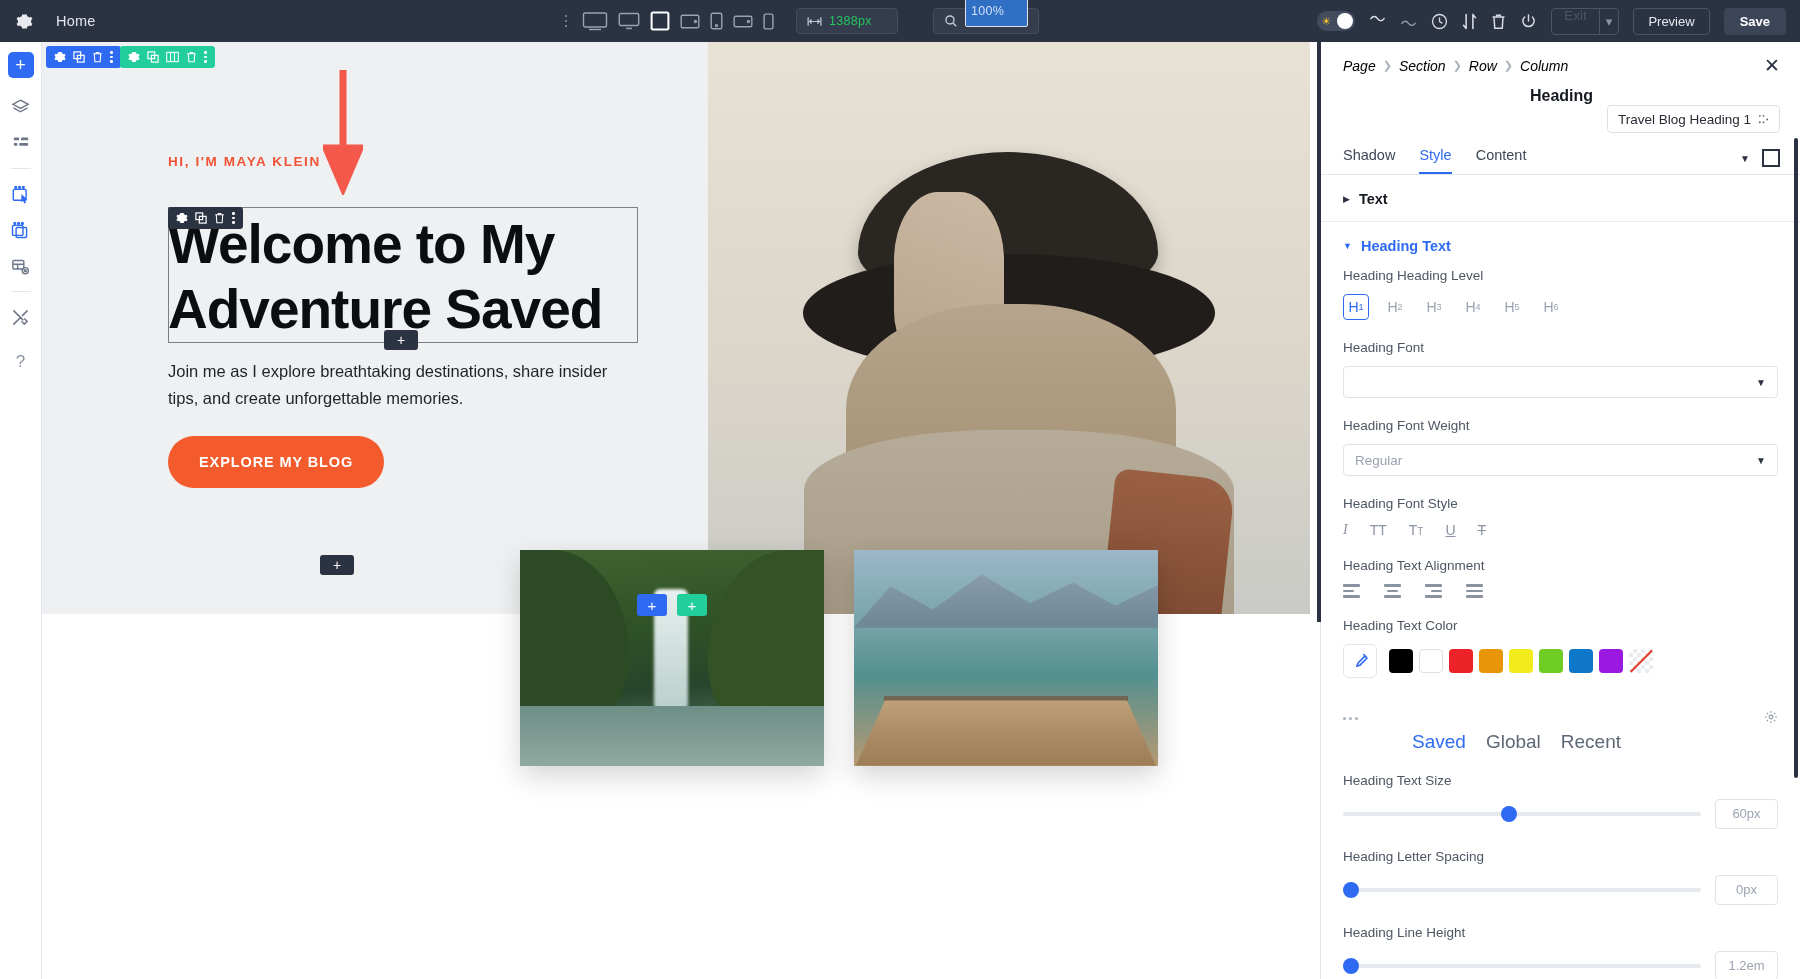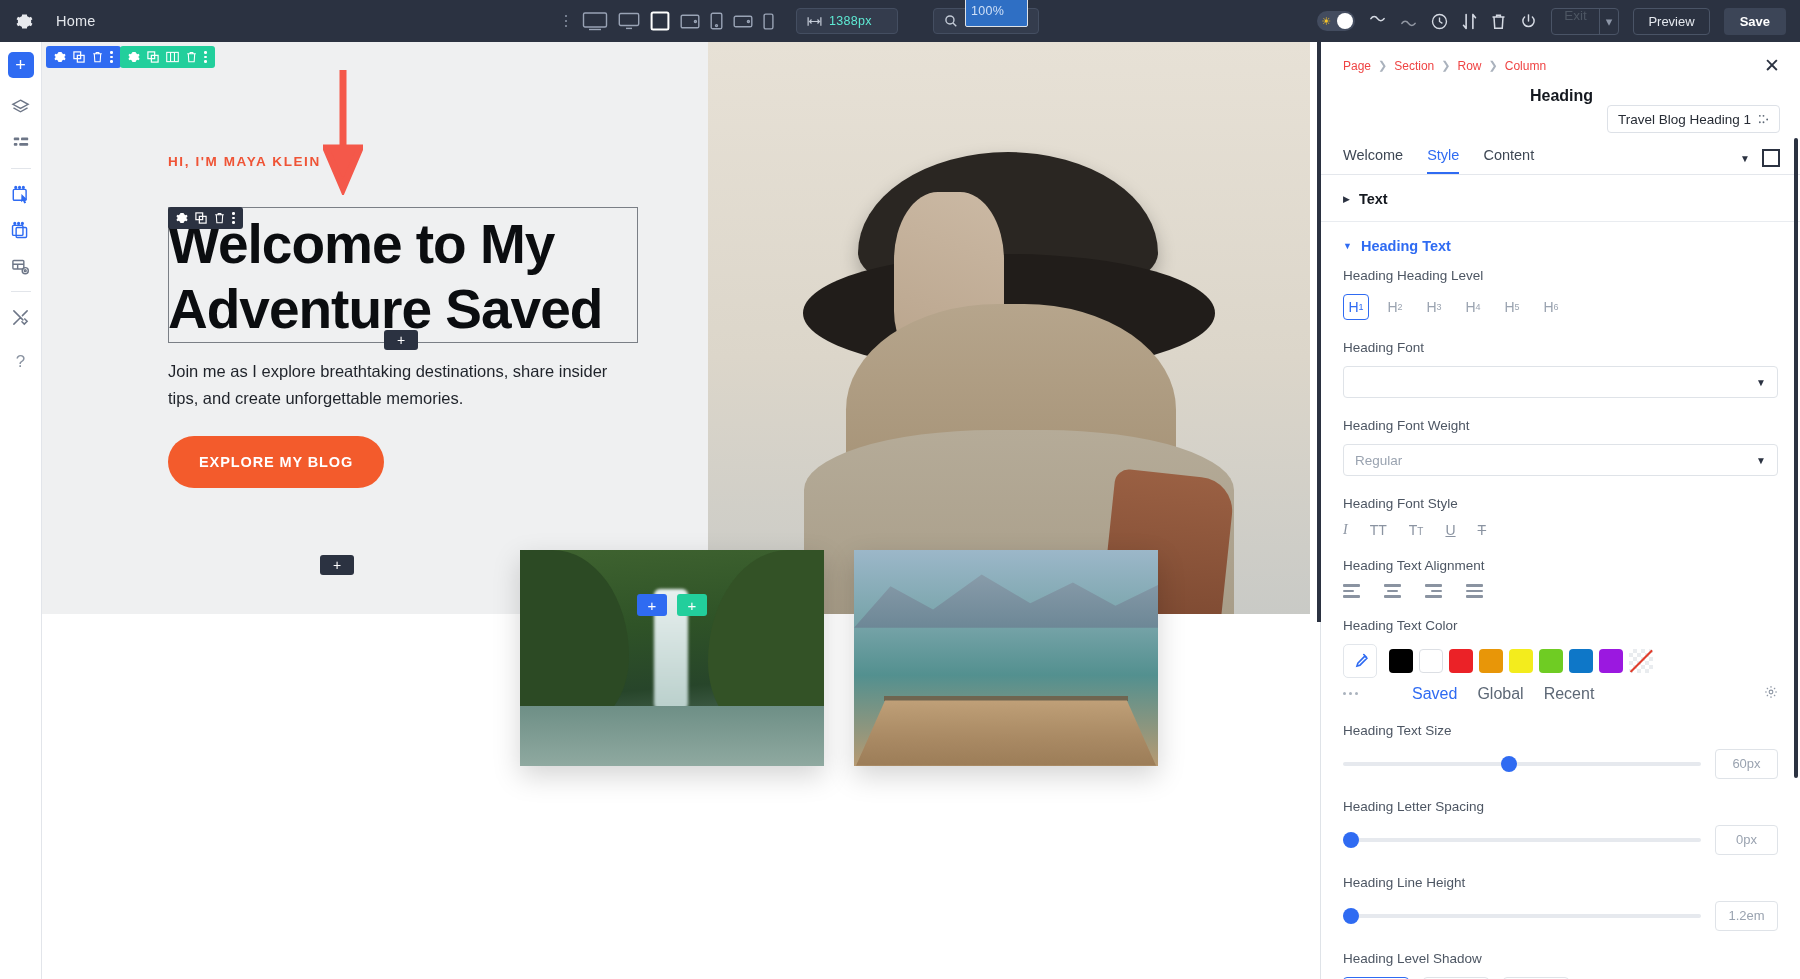--- a/index.html
+++ b/index.html
@@ -22,21 +22,21 @@
   .tb-center { display: flex; align-items: center; gap: 10px; flex: 1; }
   .dots-v { width: 12px; display: flex; flex-direction: column; align-items: center; gap: 2.5px; cursor: pointer; }
   .dots-v i { width: 2.5px; height: 2.5px; background: #8e97a8; border-radius: 50%; display: block; }
   .dev { color: #99a3b5; display: flex; align-items: center; justify-content: center; cursor: pointer; height: 26px; }
   .dev.active { color: #ffffff; }
   .field {
     height: 26px; border: 1px solid #49526400; background: #343c4d; border-radius: 4px;
     display: flex; align-items: center; gap: 7px; padding: 0 10px; cursor: pointer;
     border: 1px solid #444e61;
   }
-  .field .fv { color: #5eead4; font-size: 12.5px; letter-spacing: .3px; }
+  .field .fv { color: #22c55e; font-size: 12.5px; letter-spacing: .3px; }
   .field .fv.sel { background: #2f6fc4; color: #cfe0f7; padding: 1px 5px; border-radius: 2px; }
   .field .ico { color: #c3cad6; display: flex; }
   .tb-right { display: flex; align-items: center; gap: 14px; padding-right: 14px; }
   .tb-ico { color: #d5dae3; cursor: pointer; display: flex; align-items: center; justify-content: center; }
   .toggle {
     width: 38px; height: 20px; border-radius: 11px; background: #434c5f;
     display: flex; align-items: center; padding: 2px; cursor: pointer; position: relative;
   }
   .toggle .sun { position: absolute; left: 4px; font-size: 11px; color: #f6c428; line-height: 1; }
   .toggle .knob { width: 16px; height: 16px; border-radius: 50%; background: #fff; margin-left: auto; }
@@ -160,21 +160,21 @@
   .lake { position: absolute; inset: 0; background: linear-gradient(180deg,#9cb7c9 0%,#76a3a8 35%,#53908f 58%,#b79a72 100%); }
   .lake .mts { position: absolute; left: 0; top: 6%; width: 100%; height: 30%; background: linear-gradient(180deg,#8ea0ae,#6d8796); clip-path: polygon(0 100%,12% 36%,26% 72%,42% 18%,58% 62%,72% 30%,86% 66%,100% 34%,100% 100%); }
   .lake .dock { position: absolute; left: 6%; bottom: 0; width: 88%; height: 34%; background: linear-gradient(180deg,#c0a078,#9c7d58); transform: perspective(160px) rotateX(28deg); }
   .lake .rail2 { position: absolute; left: 10%; bottom: 30%; width: 80%; height: 5px; background: #6f6550; }
 
   
   .panel { position: absolute; left: 1320px; top: 42px; width: 480px; height: 937px; background: #fff; border-left: 1px solid #dfe3e8; }
   .panel-scroll-thumb { position: absolute; right: 2px; top: 96px; width: 4px; height: 640px; background: #2b3241; border-radius: 2px; cursor: pointer; }
   .p-edge { position: absolute; left: -4px; top: 0; width: 4px; height: 580px; background: #2b3241; }
   .crumb { display: flex; align-items: center; gap: 7px; padding: 14px 20px 0 22px; }
-  .crumb a { color: #ef4444; font-size: 12px; cursor: pointer; }
+  .crumb a { color: #000000; font-size: 14px; cursor: pointer; font-style: italic; }
   .crumb .sep { color: #aab2bd; font-size: 11px; }
   .crumb .x { margin-left: auto; color: #2b3241; font-size: 19px; cursor: pointer; line-height: 1; }
   .p-title-row { display: flex; align-items: center; padding: 12px 20px 0 22px; flex-direction: column; }
   .p-title { font-size: 16px; font-weight: bold; color: #14181f; }
   .p-badge {
     margin-left: auto; border: 1px solid #dde1e7; border-radius: 4px; height: 28px; padding: 0 10px;
     display: flex; align-items: center; gap: 7px; font-size: 13.5px; color: #272c35; cursor: pointer;
   }
   .tabs { display: flex; align-items: flex-end; gap: 24px; padding: 14px 20px 0 22px; border-bottom: 1px solid #e4e7ec; }
   .tab { font-size: 14.5px; color: #3e4754; padding-bottom: 9px; cursor: pointer; border-bottom: 2px solid transparent; }
@@ -218,21 +218,21 @@
   .sw { width: 24px; height: 24px; border-radius: 4px; cursor: pointer; }
   .sw.wh { border: 1px solid #dcdfe4; }
   .sw.tr {
     background: repeating-conic-gradient(#e9ecef 0% 25%, #fff 0% 50%) 50%/8px 8px;
     position: relative; overflow: hidden;
   }
   .sw.tr::after { content: ""; position: absolute; left: -3px; top: 11px; width: 31px; height: 2px; background: #e13d2c; transform: rotate(-45deg); }
   .sw-meta { display: flex; align-items: center; gap: 20px; margin: 4px 0 20px; }
   .sw-meta .dd3 { display: flex; gap: 3px; margin-right: 34px; }
   .sw-meta .dd3 i { width: 3px; height: 3px; background: #aab2bd; border-radius: 50%; display: block; }
-  .sw-meta .lk { font-size: 16px; color: #5d6876; cursor: pointer; }
+  .sw-meta .lk { font-size: 19px; color: #5d6876; cursor: pointer; margin-top: 46px; }
   .sw-meta .lk.on { color: #2f6bf2; }
   .sw-meta .gr { margin-left: auto; color: #8a93a1; cursor: pointer; }
 
   .slrow { display: flex; align-items: center; gap: 14px; margin-bottom: 20px; }
   .track { position: relative; flex: 1; height: 4px; background: #e6e9ee; border-radius: 2px; cursor: pointer; }
   .knb { position: absolute; top: -6px; width: 16px; height: 16px; border-radius: 50%; background: #2f6bf2; }
   .numbox {
     width: 63px; height: 30px; border: 1px solid #dfe3e8; border-radius: 4px;
     display: flex; align-items: center; justify-content: center; font-size: 13px; color: #9aa3b0; cursor: pointer;
   }
@@ -560,21 +560,21 @@
             <circle cx="2" cy="2" r="1"></circle>
             <circle cx="6" cy="2" r="1"></circle>
             <circle cx="10" cy="6" r="1"></circle>
             <circle cx="2" cy="9" r="1"></circle>
             <circle cx="6" cy="9" r="1"></circle>
           </svg>
       </span>
     </div>
 
     <div class="tabs">
-      <span class="tab">Welcome</span>
+      <span class="tab">Shadow</span>
       <span class="tab active">Style</span>
       <span class="tab">Content</span>
       <span class="sp">
         <span class="car">▼</span>
         <span class="sq"></span>
       </span>
     </div>
 
     <div class="sec-row">
       <span class="tri">▶</span>

